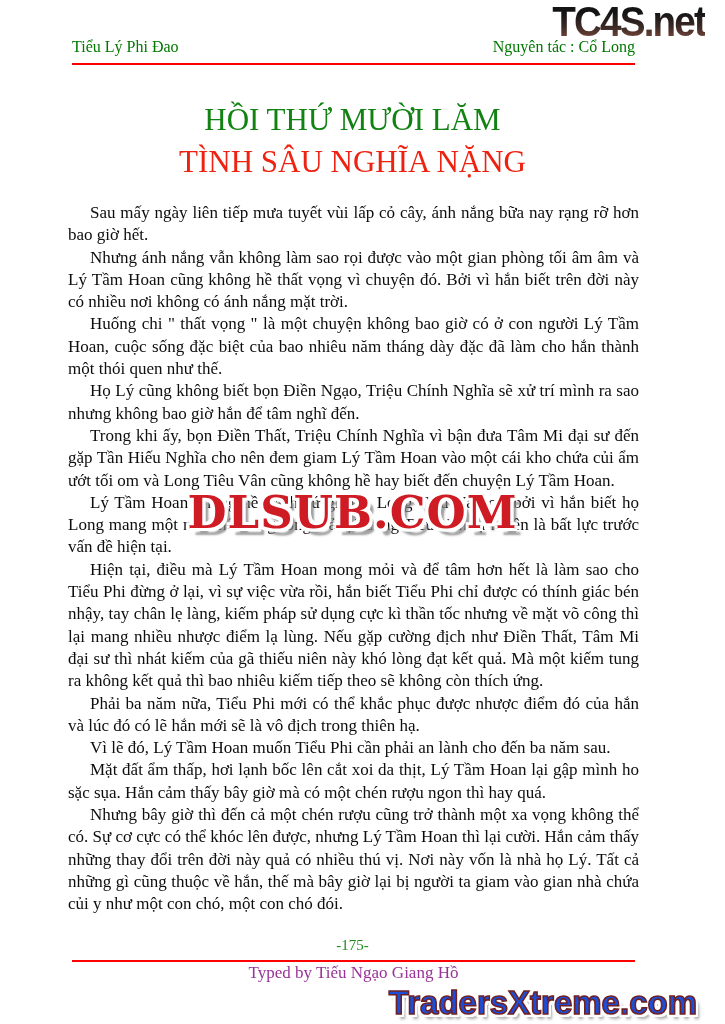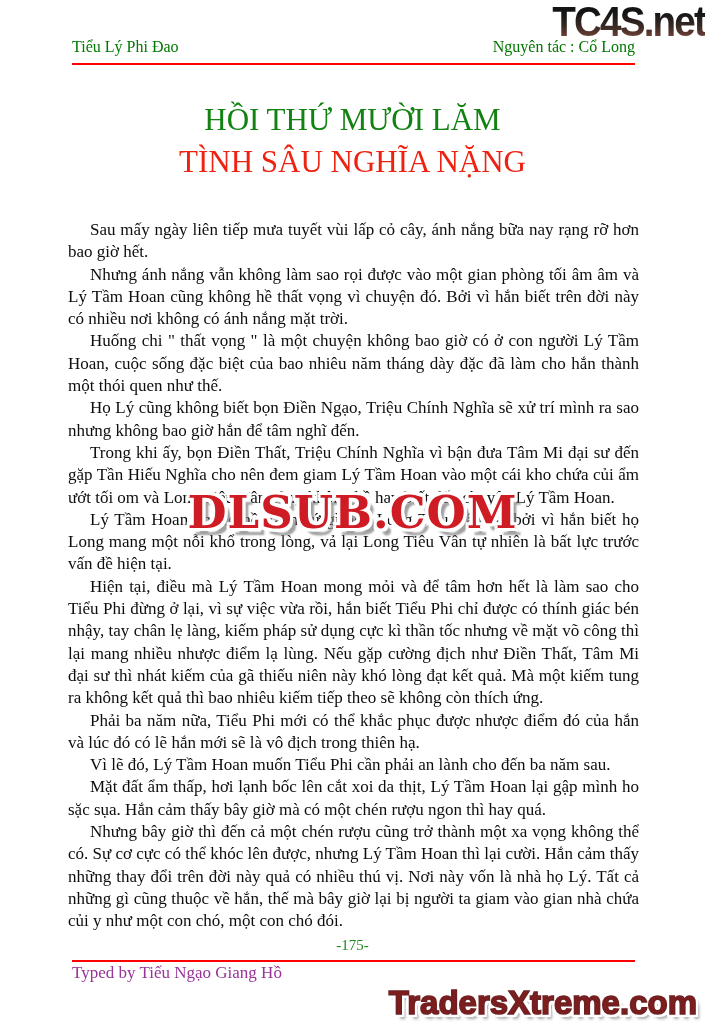--- a/index.html
+++ b/index.html
@@ -32,21 +32,21 @@
     border-top:2px solid #ff0000; height:0;
   }
 
   
   .chapter-title { position:absolute; top:99px; left:0; width:100%; text-align:center; }
   .chapter-title .line1 { font-size:31px; line-height:42px; color:#128212; }
   .chapter-title .line2 { font-size:31px; line-height:42px; color:#ee2211; }
 
   
   .body-text {
-    position:absolute; top:219px; left:68px; right:66px;
+    position:absolute; top:202px; left:68px; right:66px;
     font-size:17px; line-height:22.3px; color:#0d0d0d;
     text-align:justify;
   }
   .body-text p { text-indent:22px; margin:0; }
 
   
   .watermark {
     position:absolute; top:486px; left:50%; transform:translateX(-50%);
     font-family:"DejaVu Serif", serif; font-weight:bold;
     font-size:45px; letter-spacing:1px; color:#cf1b24; white-space:nowrap;
@@ -61,30 +61,30 @@
   .page-number {
     position:absolute; top:937px; left:0; width:100%;
     text-align:center; font-size:15px; color:#1b8a1b;
   }
   .footer-rule {
     position:absolute; top:960px; left:72px; right:70px;
     border-top:2px solid #ff0000; height:0;
   }
   .footer-row {
     position:absolute; top:963px; left:72px; right:70px;
-    display:flex; justify-content:center; font-size:17px;flex-direction:column;
+    display:flex; justify-content:center; font-size:17px;
   }
   .typed-by { color:#993399; }
   .footer-link { color:#0000ee; text-decoration:underline; }
 
   
   .traders-logo {
     position:absolute; top:984px; right:8px;
     font-family:"Liberation Sans", sans-serif; font-weight:bold;
-    font-size:33px; letter-spacing:0px; color:#7f1d1d; white-space:nowrap;
+    font-size:33px; letter-spacing:0px; color:#1d4ed8; white-space:nowrap;
     -webkit-text-stroke:1.6px #6e2022;
     text-shadow:
       -3px -3px 0 #fff, 3px -3px 0 #fff, -3px 3px 0 #fff, 3px 3px 0 #fff,
       0 -3px 0 #fff, 0 3px 0 #fff, -3px 0 0 #fff, 3px 0 0 #fff,
       4px 5px 3px rgba(90,90,90,.55);
     z-index:6;
   }
 </style>
 </head>
 <body>

